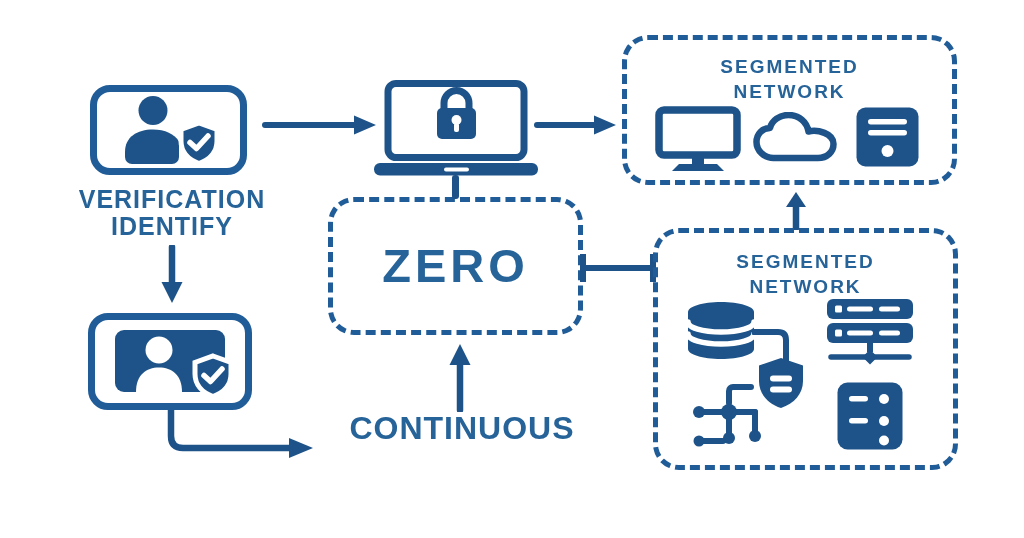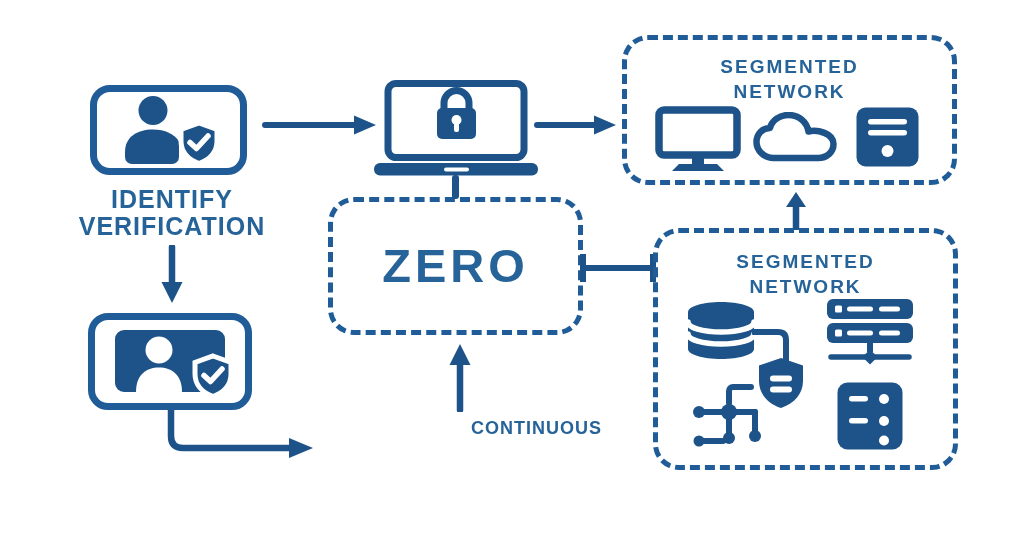--- a/index.html
+++ b/index.html
@@ -20,21 +20,21 @@
   }
   .dashed-box{
     box-sizing:border-box;border:5px dashed var(--primary);border-radius:26px;
     background:transparent;
   }
   .label{
     color:var(--text);font-weight:700;text-align:center;letter-spacing:1px;
   }
   .label span{display:block;}
   .lbl-sm{font-size:25px;line-height:27px;}
-  .lbl-ca{font-size:18px;line-height:28px;text-align:right;}
+  .lbl-ca{font-size:32px;line-height:28px;}
   .lbl-seg{font-size:19px;line-height:25px;letter-spacing:2px;padding-top:14px;width:100%;}
   .zt-text{font-size:47px;line-height:48px;letter-spacing:4px;}
   .zt-flex{display:flex;flex-direction:column;align-items:center;justify-content:center;}
   .f{fill:var(--icon-fill);}
   .w{fill:#ffffff;}
   .s{stroke:var(--icon-fill);fill:none;stroke-linecap:round;stroke-linejoin:round;}
   .sw{stroke:#ffffff;fill:none;stroke-linecap:round;}
   .st{stroke:var(--icon-fill);fill:#ffffff;stroke-linejoin:round;}
   .bar{background:var(--icon-fill);}
 </style>
@@ -47,22 +47,22 @@
     <svg width="118" height="68" viewBox="0 0 118 68">
       <circle class="f" cx="43" cy="14.5" r="14.5"></circle>
       <path class="f" d="M15,56 C15,41 27,33.5 43,33.5 C55,33.5 64.5,38 69,45.5 L69,61 a7,7 0 0 1 -7,7 H22 a7,7 0 0 1 -7,-7 Z"></path>
       <g transform="translate(67,25)">
         <path class="f" stroke="#ffffff" stroke-width="5" d="M22,2 L40,8.5 V20 C40,30.5 33,38.5 22,42.5 C11,38.5 4,30.5 4,20 V8.5 Z"></path>
         <polyline points="13,21.5 19.5,27.5 31,15" fill="none" stroke="#ffffff" stroke-width="5.5" stroke-linecap="round" stroke-linejoin="round"></polyline>
       </g>
     </svg>
   </div>
   <div class="abs label lbl-sm" style="left:47px;top:186px;width:250px;">
+    <span>VERIFICATION</span>
     <span>IDENTIFY</span>
-    <span>VERIFICATION</span>
   </div>
 
   <svg class="abs" style="left:158px;top:245px;" width="28" height="60" viewBox="0 0 28 60">
     <line class="s" x1="14" y1="2" x2="14" y2="38" stroke-width="6.5"></line>
     <polygon class="f" points="14,58 3.5,37 24.5,37"></polygon>
   </svg>
 
   <div class="abs solid-box" style="left:88px;top:313px;width:164px;height:97px;">
     <svg width="150" height="83" viewBox="0 0 150 83">
       <defs>

